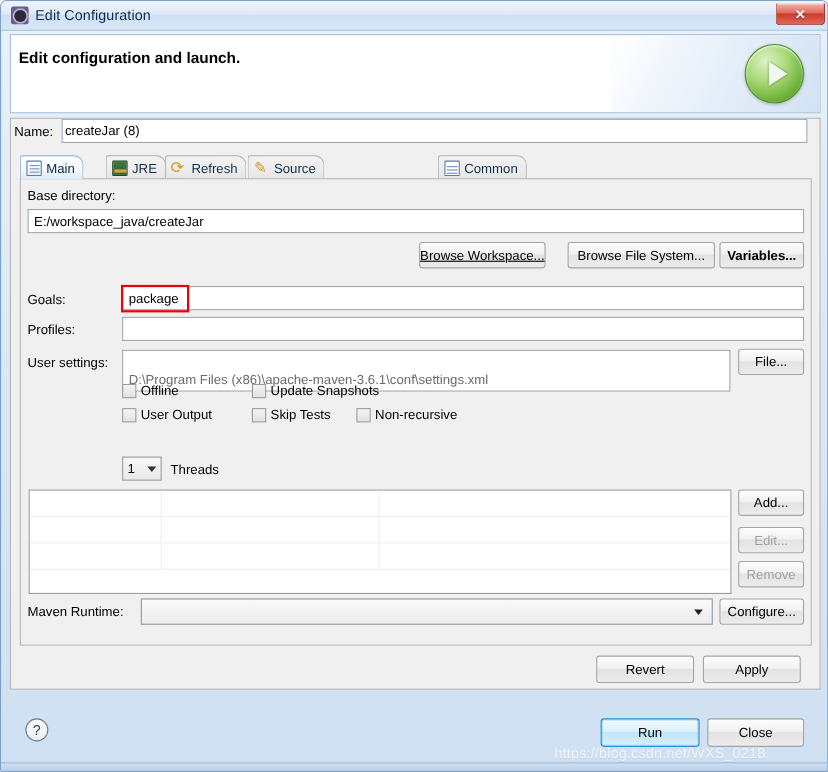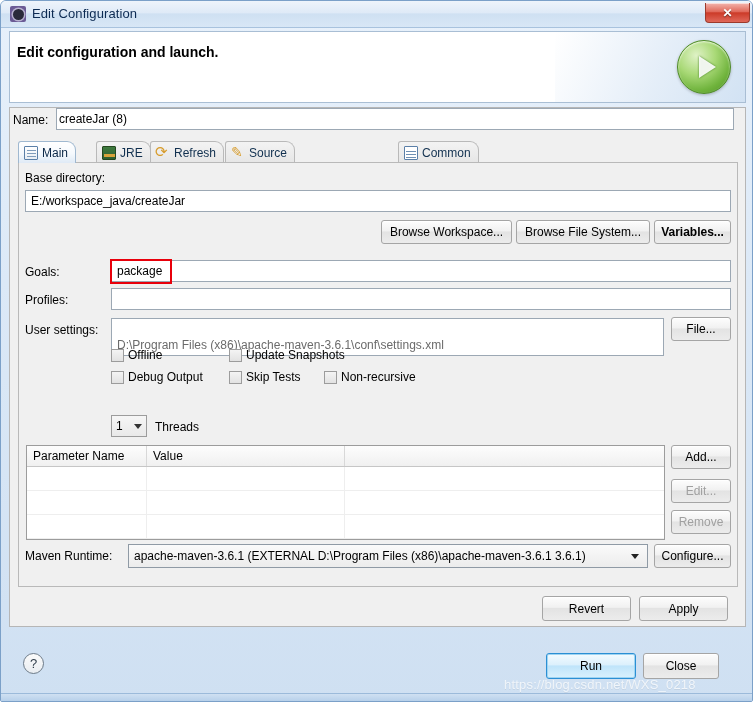--- a/index.html
+++ b/index.html
@@ -183,21 +183,21 @@
     border: 1px solid #a5a5a5;
     border-radius: 3px;
     font-size: 12px; color: #000;
     display: flex; align-items: center; justify-content: center;
     cursor: pointer;
     box-shadow: inset 0 1px 0 rgba(255,255,255,.8);
     white-space: nowrap;
   }
   .btn.disabled { color: #a0a0a0; }
 
-  #browse-ws  { position: absolute; left: 380px; top: 219px; width: 131px; height: 24px; }
+  #browse-ws  { position: absolute; left: 380px; top: 219px; width: 115px; height: 24px; text-decoration: underline; }
   #browse-fs  { position: absolute; left: 515px; top: 219px; width: 134px; height: 24px; }
   #variables  { position: absolute; left: 653px; top: 219px; width: 77px;  height: 24px; font-weight: bold; }
 
   #goals-label { position: absolute; left: 24px; top: 264px; }
   #goals-input {
     position: absolute; left: 110px; top: 259px;
     width: 620px; height: 22px;
     background: #fff; border: 1px solid #9ca8b4;
     padding: 2px 5px; font-size: 12px; color: #000; line-height: 17px;
   }
@@ -334,21 +334,21 @@
   }
   #run-btn {
     position: absolute; left: 545px; top: 652px; width: 90px; height: 26px;
     background: linear-gradient(to bottom,#f3fbff 0%, #dcf0fc 45%, #bfe4fa 50%, #d9f1fd 100%);
     border: 1px solid #2a8fd4;
     border-radius: 3px;
     box-shadow: 0 0 0 1px #9fd4f2 inset;
     display: flex; align-items: center; justify-content: center;
     font-size: 12px; color: #000; cursor: pointer;
   }
-  #close2-btn { position: absolute; left: 642px; top: 652px; width: 76px; height: 26px; }
+  #close2-btn { position: absolute; left: 642px; top: 652px; width: 88px; height: 26px; }
 
   #watermark {
     position: absolute; left: 503px; top: 676px;
     font-size: 13px; color: rgba(255,255,255,.72);
     letter-spacing: .2px;
     white-space: nowrap;
     text-shadow: 0 1px 0 rgba(0,0,0,.06);
     pointer-events: none;
   }
 
@@ -430,43 +430,38 @@
   <div id="cb-offline" class="cbx-row">
     <span class="cbx"></span>
     <span class="cbx-label">Offline</span>
   </div>
   <div id="cb-update" class="cbx-row">
     <span class="cbx"></span>
     <span class="cbx-label">Update Snapshots</span>
   </div>
   <div id="cb-debug" class="cbx-row">
     <span class="cbx"></span>
-    <span class="cbx-label">Debug Output</span>
+    <span class="cbx-label">User Output</span>
   </div>
   <div id="cb-skip" class="cbx-row">
     <span class="cbx"></span>
     <span class="cbx-label">Skip Tests</span>
   </div>
   <div id="cb-nonrec" class="cbx-row">
     <span class="cbx"></span>
     <span class="cbx-label">Non-recursive</span>
   </div>
 
   <div id="threads-spinner">
     <span class="val">1</span>
     <span class="arrow"></span>
   </div>
   <div id="threads-label" class="lbl">Threads</div>
 
   <div id="ptable">
-    <div class="thead">
-      <div class="th c1">Parameter Name</div>
-      <div class="th c2">Value</div>
-      <div class="th c3"></div>
-    </div>
     <div class="trow">
       <div class="td c1"></div>
       <div class="td c2"></div>
       <div class="td c3"></div>
     </div>
     <div class="trow">
       <div class="td c1"></div>
       <div class="td c2"></div>
       <div class="td c3"></div>
     </div>
@@ -476,21 +471,20 @@
       <div class="td c3"></div>
     </div>
   </div>
 
   <div id="add-btn" class="btn">Add...</div>
   <div id="edit-btn" class="btn disabled">Edit...</div>
   <div id="remove-btn" class="btn disabled">Remove</div>
 
   <div id="mvn-label" class="lbl">Maven Runtime:</div>
   <div id="mvn-combo">
-    <span>apache-maven-3.6.1 (EXTERNAL D:\Program Files (x86)\apache-maven-3.6.1 3.6.1)</span>
     <span class="arrow"></span>
   </div>
   <div id="configure-btn" class="btn">Configure...</div>
 
   <div id="revert-btn" class="btn">Revert</div>
   <div id="apply-btn" class="btn">Apply</div>
 
   <div id="help-icon">?</div>
   <div id="run-btn">Run</div>
   <div id="close2-btn" class="btn">Close</div>

